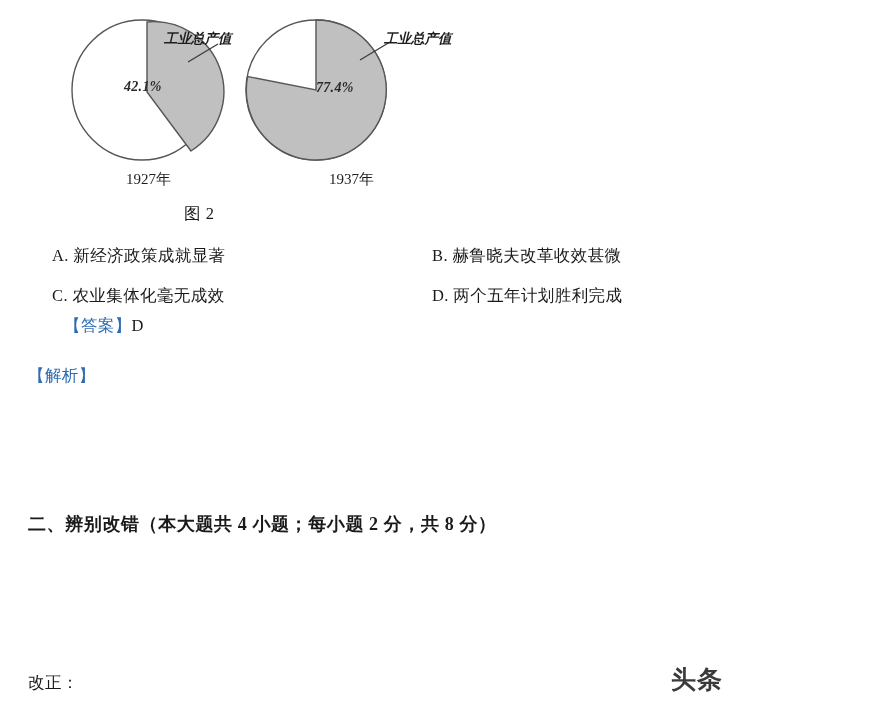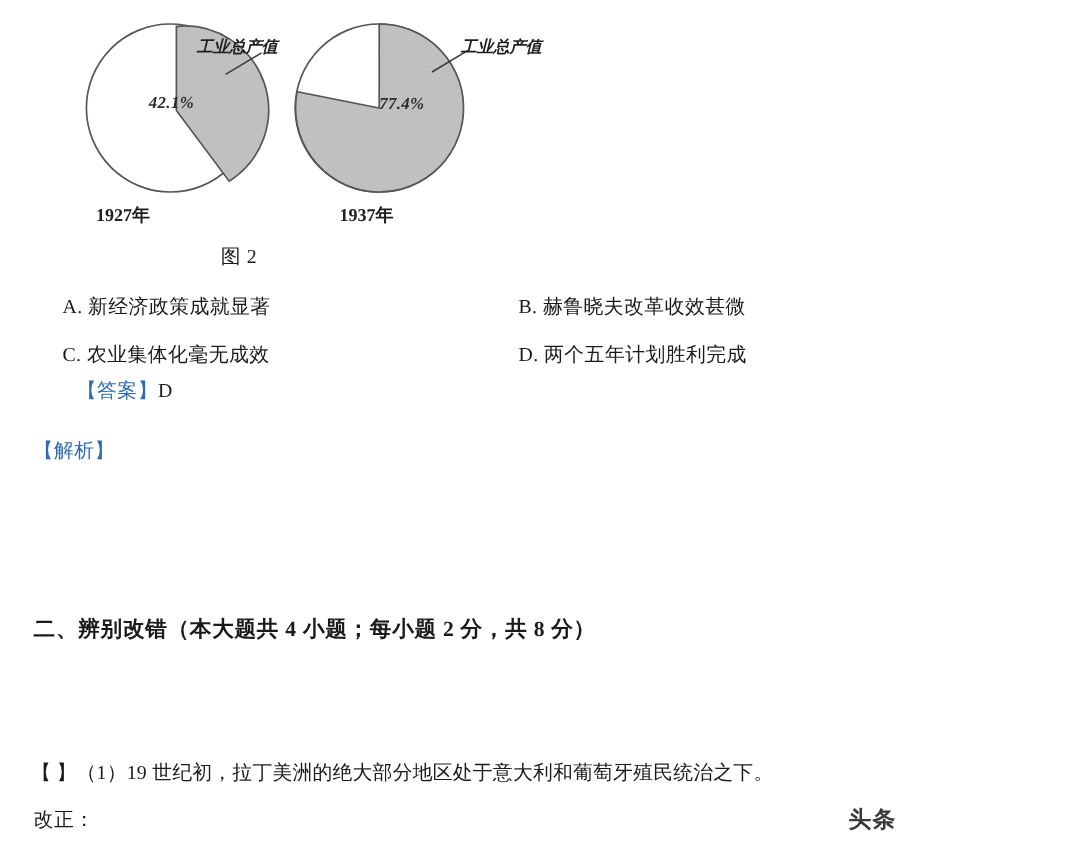--- a/index.html
+++ b/index.html
@@ -60,24 +60,25 @@
     font-size: 13.5px;
     color: #1e1e1e;
     white-space: nowrap;
   }
   .pie-wrap.left .callout-text  { left: 102px; top: 18px; }
   .pie-wrap.right .callout-text { left: 146px; top: 18px; }
 
   .year-label {
     position: absolute;
     font-family: "Liberation Serif", "DejaVu Serif", serif;
-    font-weight: bold;
+    font-weight: normal;
     font-size: 15px;
     color: #1e1e1e;
     white-space: nowrap;
+    margin-left: 46px;
   }
   .pie-wrap.left .year-label  { left: 18px; top: 158px; }
   .pie-wrap.right .year-label { left: 45px; top: 158px; }
 
   
   .fig-caption {
     position: absolute;
     left: 184px;
     top: 203px;
     font-size: 16.5px;
@@ -152,28 +153,28 @@
     position: absolute;
     left: 28px;
     top: 672px;
     font-size: 16.5px;
     letter-spacing: 0.4px;
   }
 
   
   .watermark {
     position: absolute;
-    right: 8px;
+    right: 32px;
     bottom: 12px;
     display: flex;
     align-items: center;
     gap: 6px;
     font-family: "DejaVu Sans", "Liberation Sans", sans-serif;
     font-weight: bold;
-    font-size: 19px;
+    font-size: 25px;
     color: #2a2a2a;
     opacity: 0.92;
     white-space: nowrap;
     letter-spacing: 1px;
   }
 </style>
 </head>
 <body>
 
 <div class="page">
@@ -224,21 +225,20 @@
     <span class="blue">【答案】</span><span>D</span>
   </div>
   <div class="ans-line a2">
     <span class="blue">【解析】</span>
   </div>
 
 
   <div class="section-head">二、辨别改错（本大题共 4 小题；每小题 2 分，共 8 分）</div>
 
 
-  <div class="sub-q"><span>【    】</span><span>（1）</span><span>19 世纪初，拉丁美洲的绝大部分地区处于意大利和葡萄牙殖民统治之下。</span></div>
 
   <div class="correct-line">改正：</div>
 
   <div class="watermark">
     <span>头条</span>
   </div>
 
 </div>
 
 </body></html>

